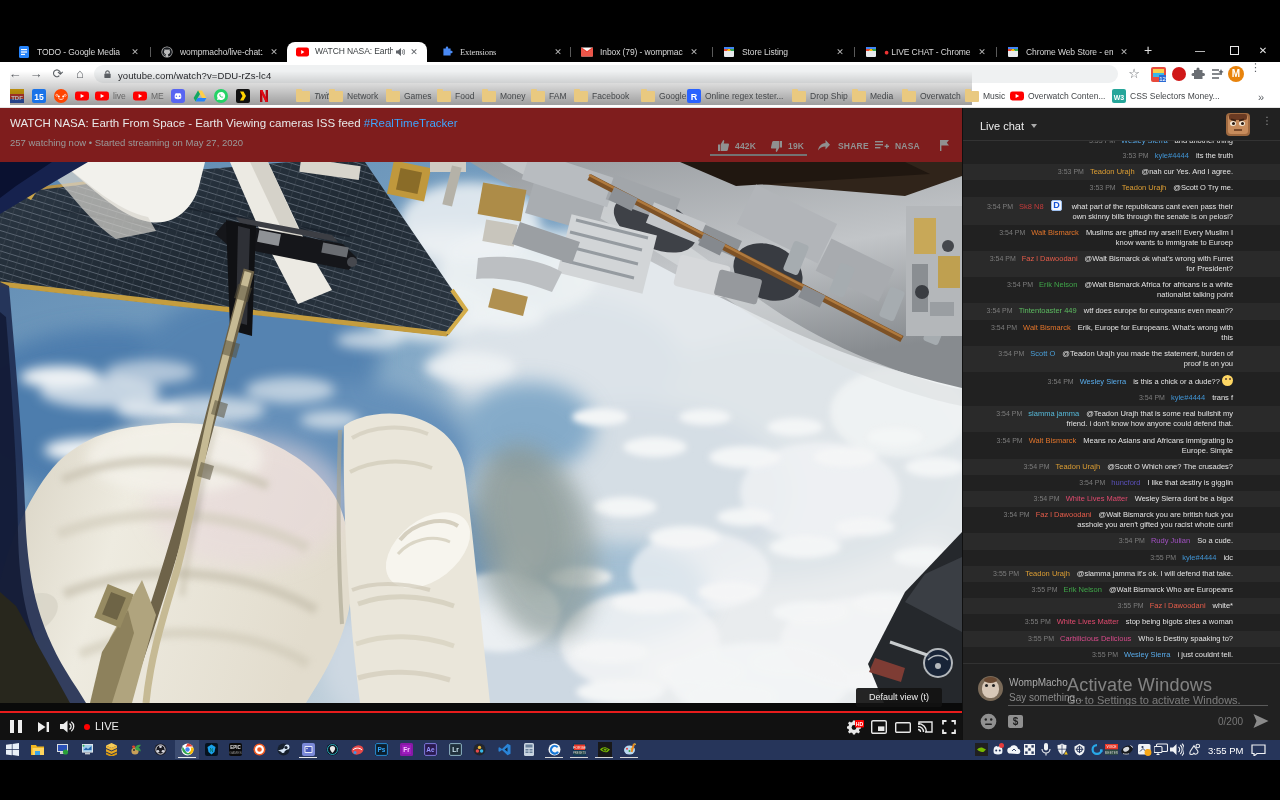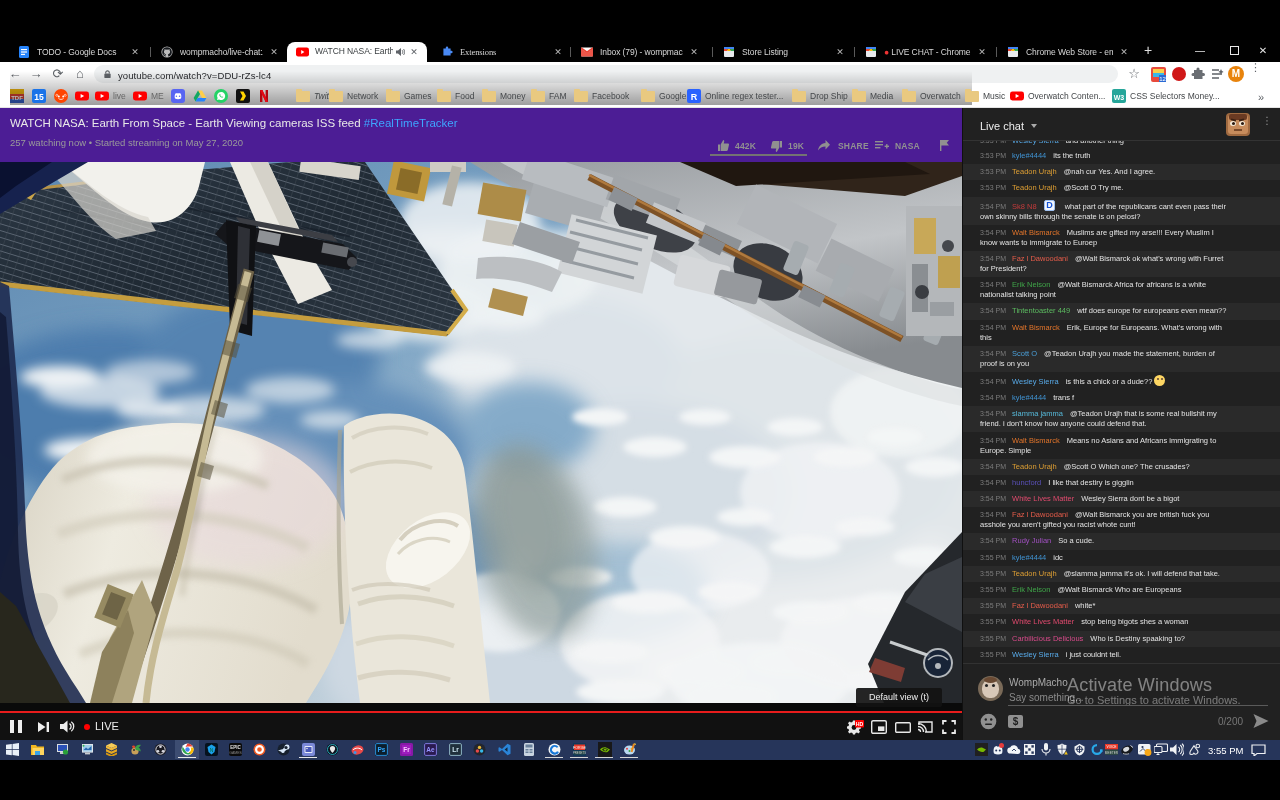--- a/index.html
+++ b/index.html
@@ -27,38 +27,38 @@
 
 
 #bookmarks{position:absolute;left:0;top:86px;width:1280px;height:22px;background:#fff;border-bottom:1px solid #e4e4e4;}
 .bm{position:absolute;top:3px;height:16px;font-size:8.5px;color:#44474a;white-space:nowrap;}
 .bm .ic{display:inline-block;width:14px;height:14px;vertical-align:top;margin-right:4px;}
 .bmfolder{display:inline-block;width:14px;height:11px;margin-top:2px;background:#e9c980;border-radius:1px;position:relative;margin-right:4px;vertical-align:top;}
 .bmfolder:before{content:"";position:absolute;left:0;top:-2px;width:6px;height:3px;background:#e9c980;border-radius:1px 1px 0 0;}
 .bm span.lbl{display:inline-block;margin-top:2px;}
 
 
-#page{position:absolute;left:0;top:108px;width:1280px;height:632px;background:#4c1d95;}
+#page{position:absolute;left:0;top:108px;width:1280px;height:632px;background:#7f1d1d;}
 
 
 #vtitle{position:absolute;left:10px;top:9px;width:940px;height:16px;font-size:11.5px;letter-spacing:0;color:#e8e8e8;white-space:nowrap;}
 #vtitle .tag{color:#3ea6ff;}
 #vsub{position:absolute;left:10px;top:29px;font-size:9.5px;color:#9a9a9a;}
 #engage{position:absolute;left:700px;top:30px;width:262px;height:20px;color:#919191;font-size:8.5px;font-weight:bold;letter-spacing:.2px;}
 #likebar{position:absolute;left:710px;top:46px;width:97px;height:2px;background:#737373;}
 
 
 #video{position:absolute;left:0;top:54px;width:962px;height:541px;background:#7fa8c8;overflow:hidden;}
 #vshadow{position:absolute;left:0;top:595px;width:962px;height:8px;background:#0a0a0a;}
 #redbar{position:absolute;left:0;top:603px;width:962px;height:2.5px;background:#e81c1c;}
 #controls{position:absolute;left:0;top:605px;width:962px;height:27px;background:#111;}
 #tooltip{position:absolute;left:856px;top:580px;width:86px;height:19px;background:rgba(18,18,18,.92);border-radius:2px;color:#eee;font-size:9px;text-align:center;line-height:19px;}
 
 
-#chat{position:absolute;left:962px;top:0;width:318px;height:632px;background:#212121;border-left:1px solid #101010;}
+#chat{position:absolute;left:962px;top:0;width:318px;height:632px;background:#212121;border-left:1px solid #101010;text-align:right;}
 #chathead{position:absolute;left:0;top:0;width:318px;height:33px;border-bottom:1px solid #333;}
 #chathead .t{position:absolute;left:17px;top:12px;font-size:11px;color:#ededed;}
 #chathead .caret{position:absolute;left:68px;top:16px;width:0;height:0;border-left:3.5px solid transparent;border-right:3.5px solid transparent;border-top:4px solid #aaa;}
 #chatavatar{position:absolute;left:263px;top:5px;width:24px;height:23px;border-radius:4px;background:#a06a40;overflow:hidden;}
 #chatdots{position:absolute;left:299px;top:11px;width:3px;height:13px;color:#999;font-size:10px;line-height:4.5px;}
 #msgs{position:absolute;left:0;top:33px;width:318px;height:522px;overflow:hidden;}
 .m{padding:3.1px 48px 3.1px 17px;font-size:7.5px;line-height:10px;color:#e3e3e3;}
 .m .ts{color:#7c7c7c;font-size:7px;margin-right:6px;}
 .m .nm{font-weight:normal;margin-right:7px;font-size:7.5px;}
 .m.alt{background:#2a2a2a;}
@@ -79,21 +79,21 @@
 <div id="screen">
 
   <div id="tabbar">
     <div class="tab" style="left:8px;width:140px;">
       <svg class="fav" viewBox="0 0 12 12">
           <rect x="1" width="10" height="12" rx="1.5" fill="#2684fc"></rect>
           <rect x="3" y="3" width="6" height="1.2" fill="#fff"></rect>
           <rect x="3" y="5.4" width="6" height="1.2" fill="#fff"></rect>
           <rect x="3" y="7.8" width="4" height="1.2" fill="#fff"></rect>
         </svg>
-      <div class="ttl">TODO - Google Docs</div>
+      <div class="ttl">TODO - Google Media</div>
         <div class="cls">✕</div>
     </div>
     <div class="tabsep" style="left:150px;"></div>
     <div class="tab" style="left:151px;width:136px;">
       <svg class="fav" viewBox="0 0 12 12">
           <circle cx="6" cy="6" r="5.6" fill="#bcbcbc"></circle>
           <path d="M6 1.2a4.8 4.8 0 0 0-1.5 9.35c.24.05.33-.1.33-.23v-.8c-1.34.28-1.62-.65-1.62-.65-.22-.55-.53-.7-.53-.7-.44-.3.03-.3.03-.3.48.04.73.5.73.5.43.72 1.12.52 1.4.4.04-.31.17-.52.3-.64-1.06-.12-2.18-.53-2.18-2.37 0-.52.18-.95.5-1.28-.05-.12-.21-.61.04-1.27 0 0 .4-.13 1.32.49a4.6 4.6 0 0 1 2.4 0c.92-.62 1.32-.5 1.32-.5.26.67.1 1.16.04 1.28.3.33.5.76.5 1.28 0 1.84-1.12 2.25-2.19 2.37.17.15.33.44.33.89v1.3c0 .13.09.28.33.23A4.8 4.8 0 0 0 6 1.2z" fill="#16191d"></path>
         </svg>
       <div class="ttl">wompmacho/live-chat:A C</div>
         <div class="cls">✕</div>

